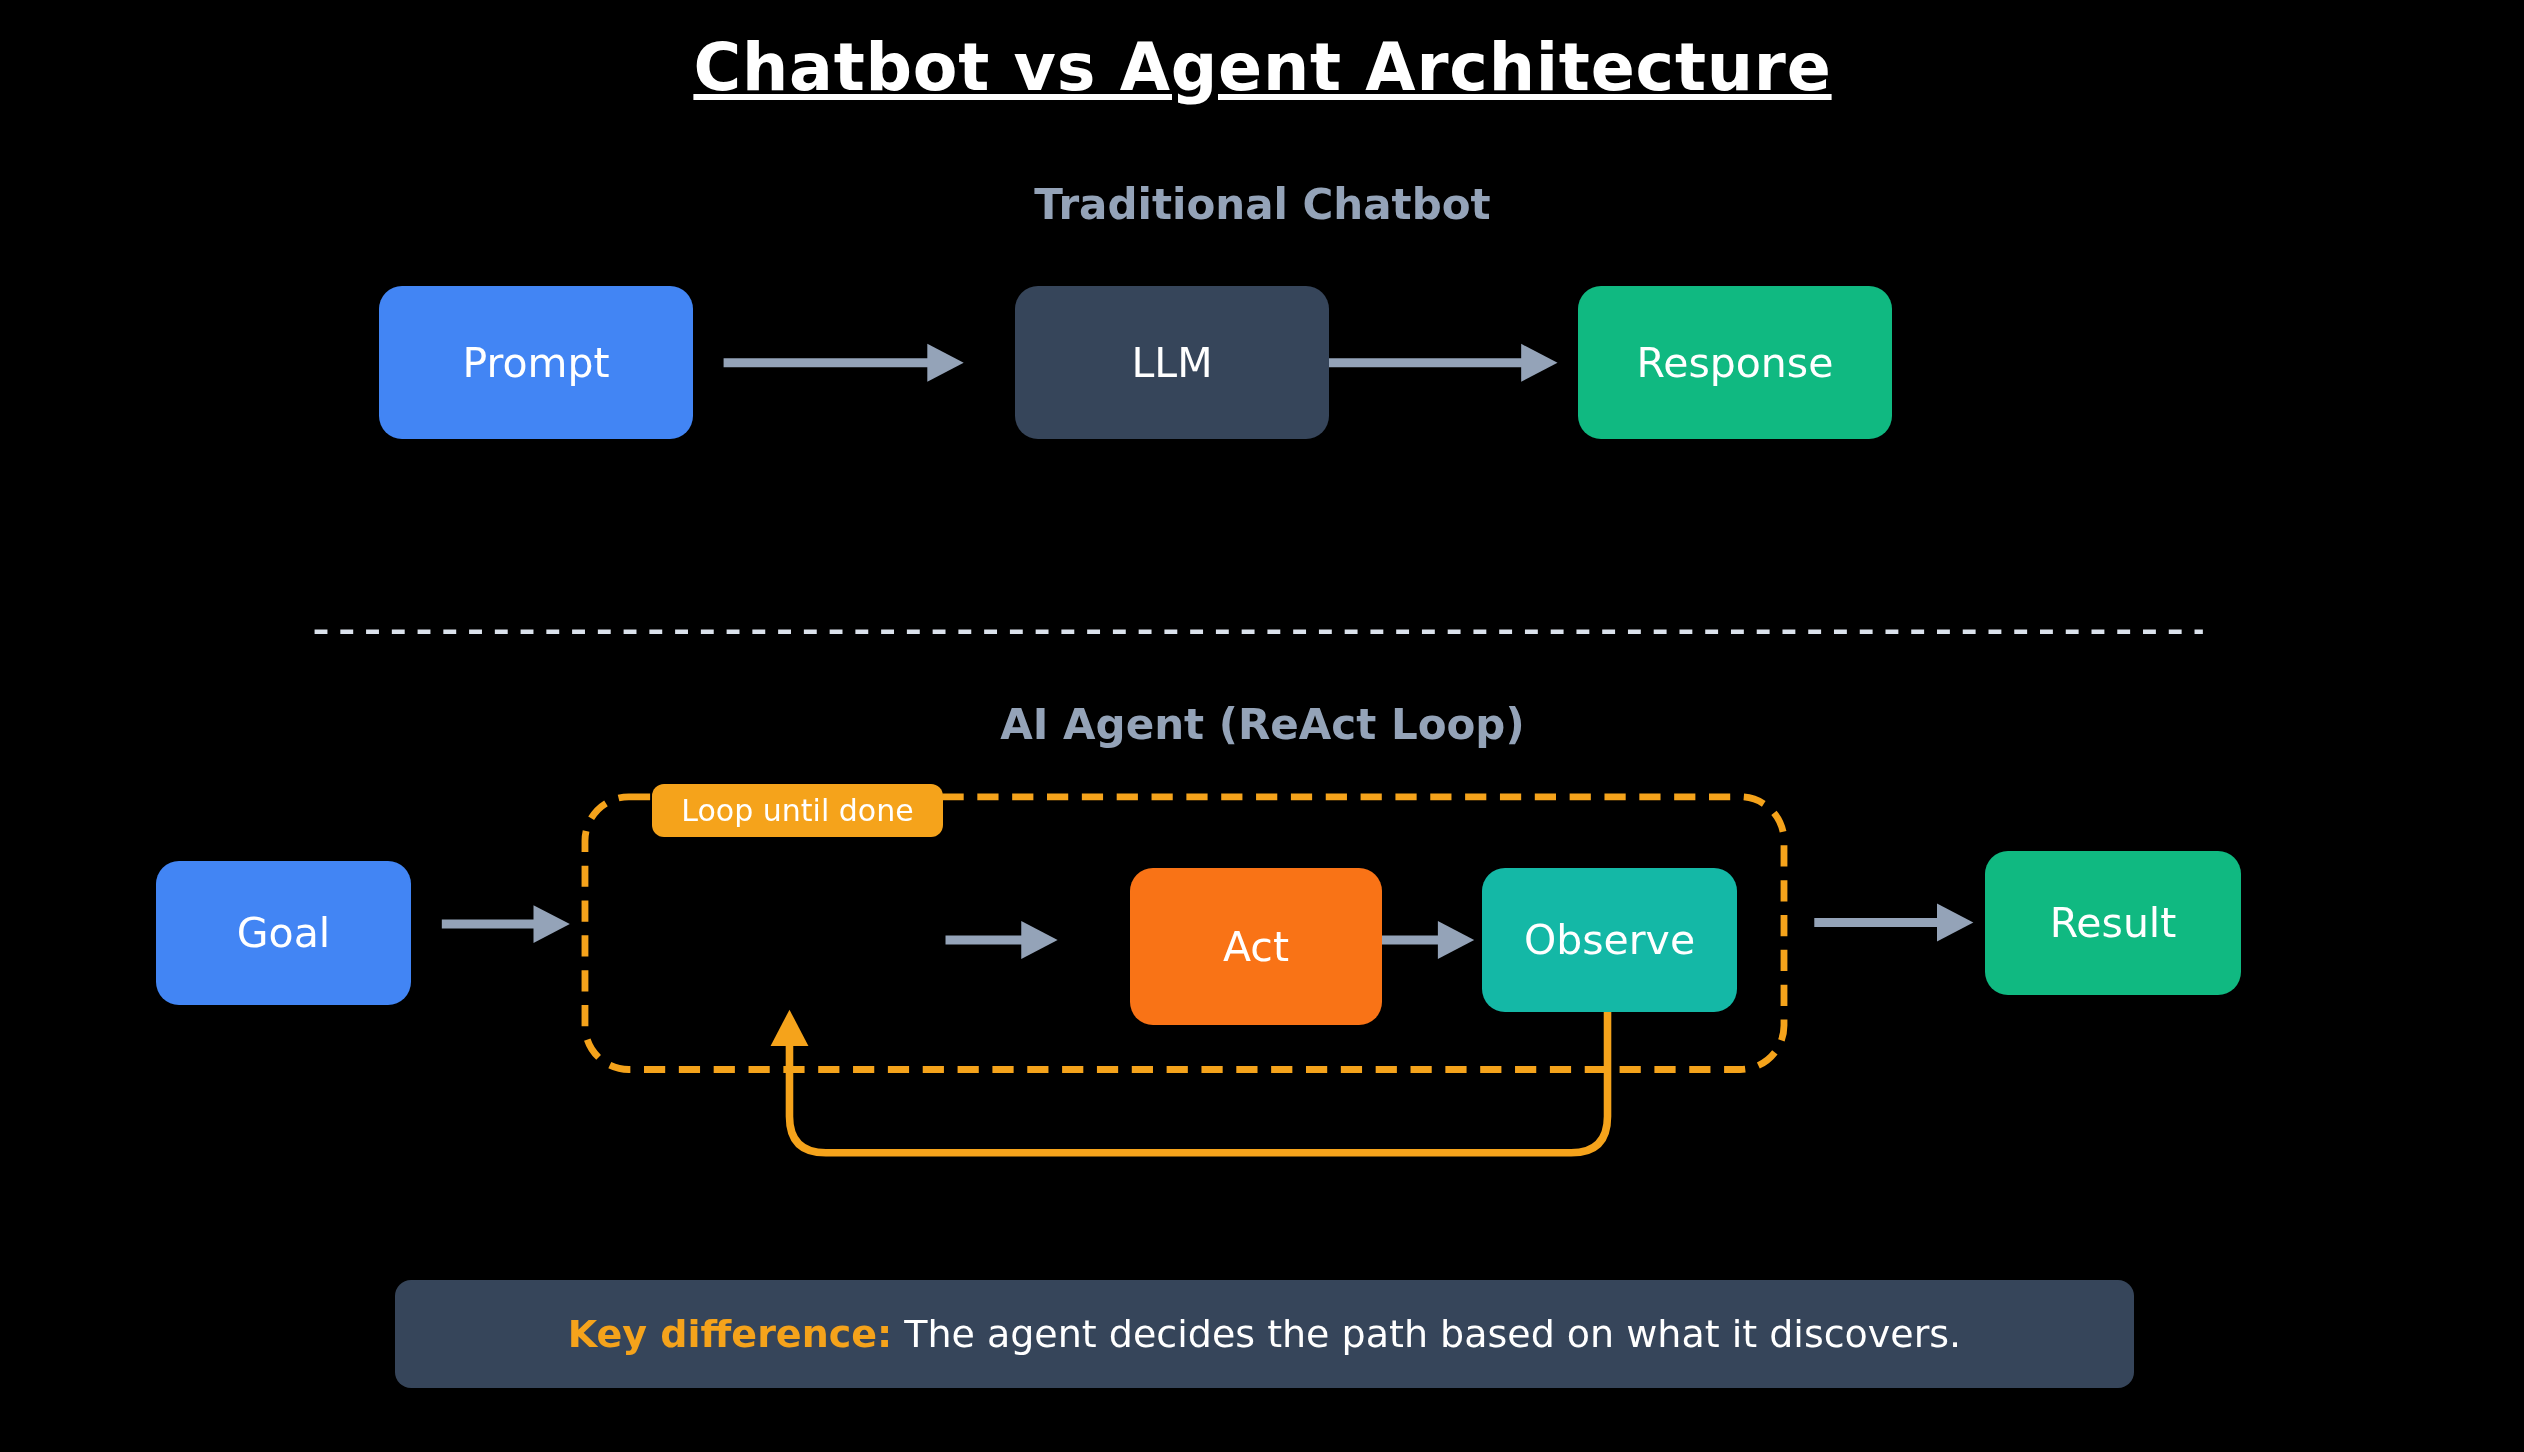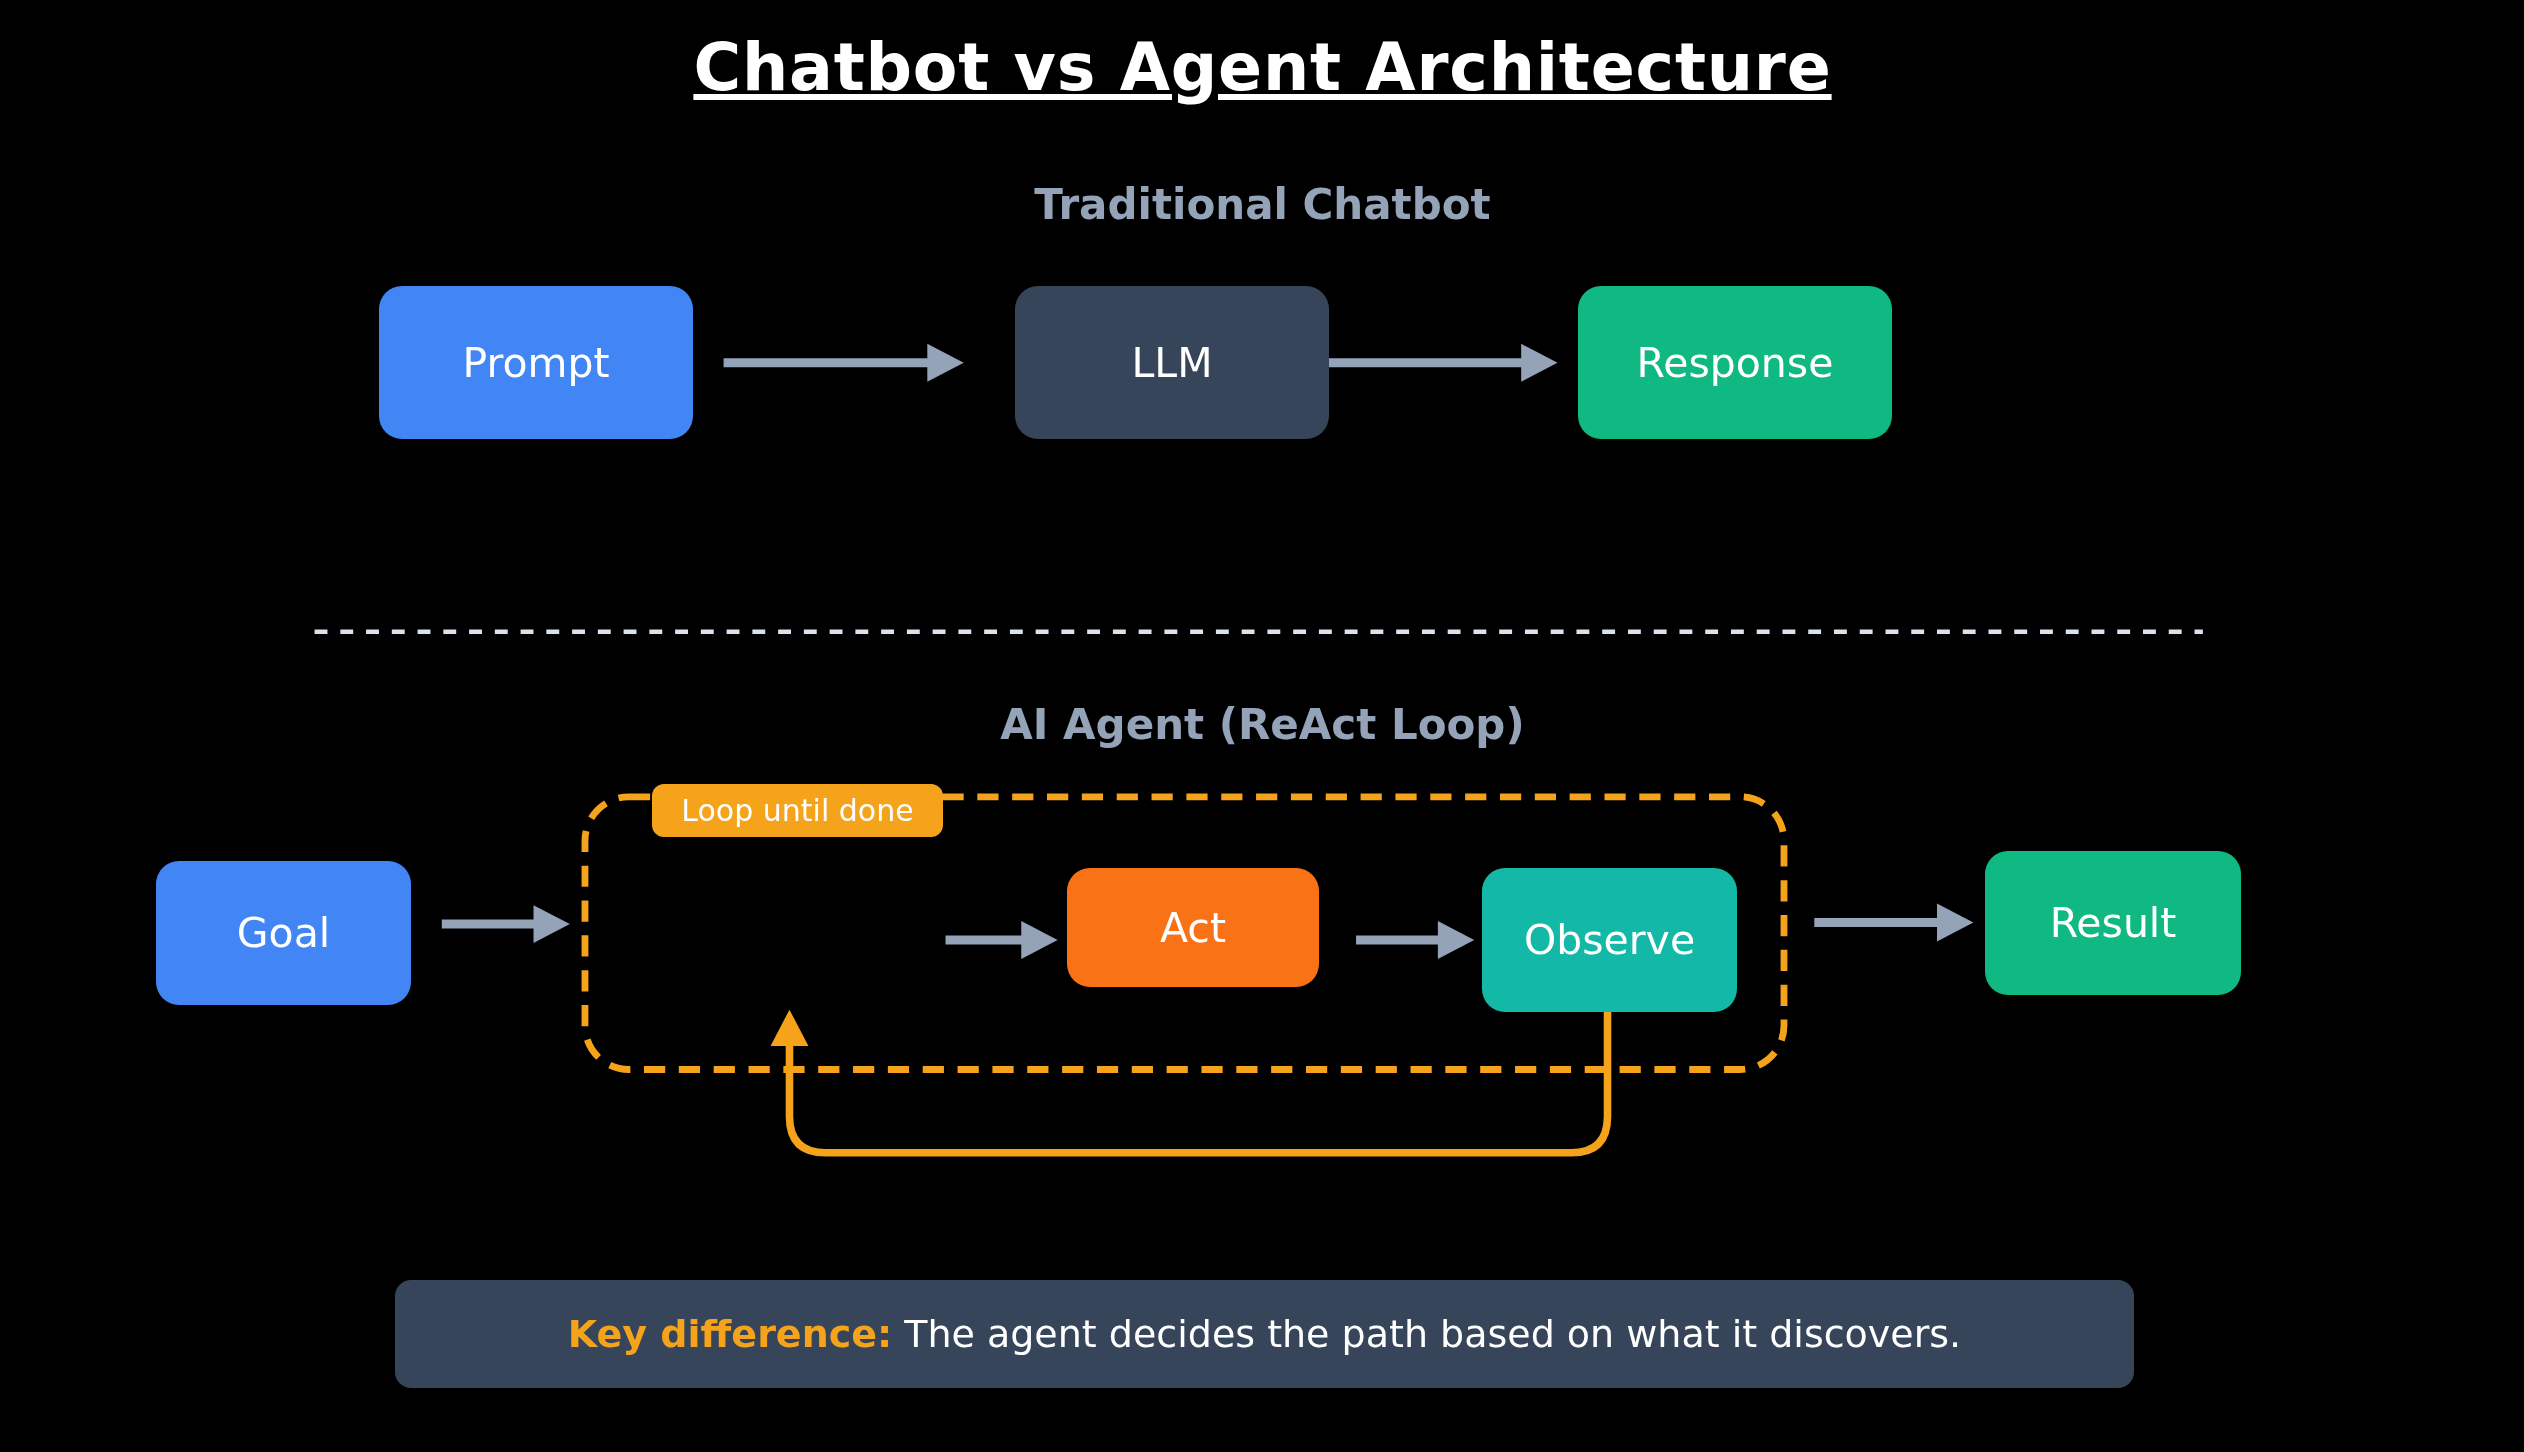--- a/index.html
+++ b/index.html
@@ -32,21 +32,21 @@
     font-size:41px;
     color:var(--node_text,#fff);
     border-radius:23px;
     z-index:2;
   }
   #node-prompt  {left:379px; top:286px; width:314px;height:153px;background:var(--blue,#4285f4);}
   #node-llm     {left:979px;top:286px; width:314px;height:153px;background:var(--dark_slate,#36455a);margin-left:36px;}
   #node-response{left:1578px;top:286px; width:314px;height:153px;background:var(--green,#10b981);}
   #node-goal    {left:156px; top:851px;width:255px;height:144px;background:var(--blue,#4285f4);margin-top:10px;}
   #node-think   {left:664px; top:868px;width:251px;height:144px;background:var(--purple,#8b5cf6);}
-  #node-act     {left:1067px;top:868px;width:252px;height:119px;background:var(--orange,#f97316);}
+  #node-act     {left:1130px;top:868px;width:252px;height:157px;background:var(--orange,#f97316);}
   #node-observe {left:1482px;top:868px;width:255px;height:144px;background:var(--teal,#14b8a6);}
   #node-result  {left:1985px;top:851px;width:256px;height:144px;background:var(--green,#10b981);}
   .loop-badge{
     position:absolute;left:652px;top:784px;width:291px;height:53px;
     display:flex;align-items:center;justify-content:center;
     background:var(--amber,#f5a31b);
     color:var(--node_text,#fff);
     font-size:30px;
     border-radius:12px;
     z-index:3;

